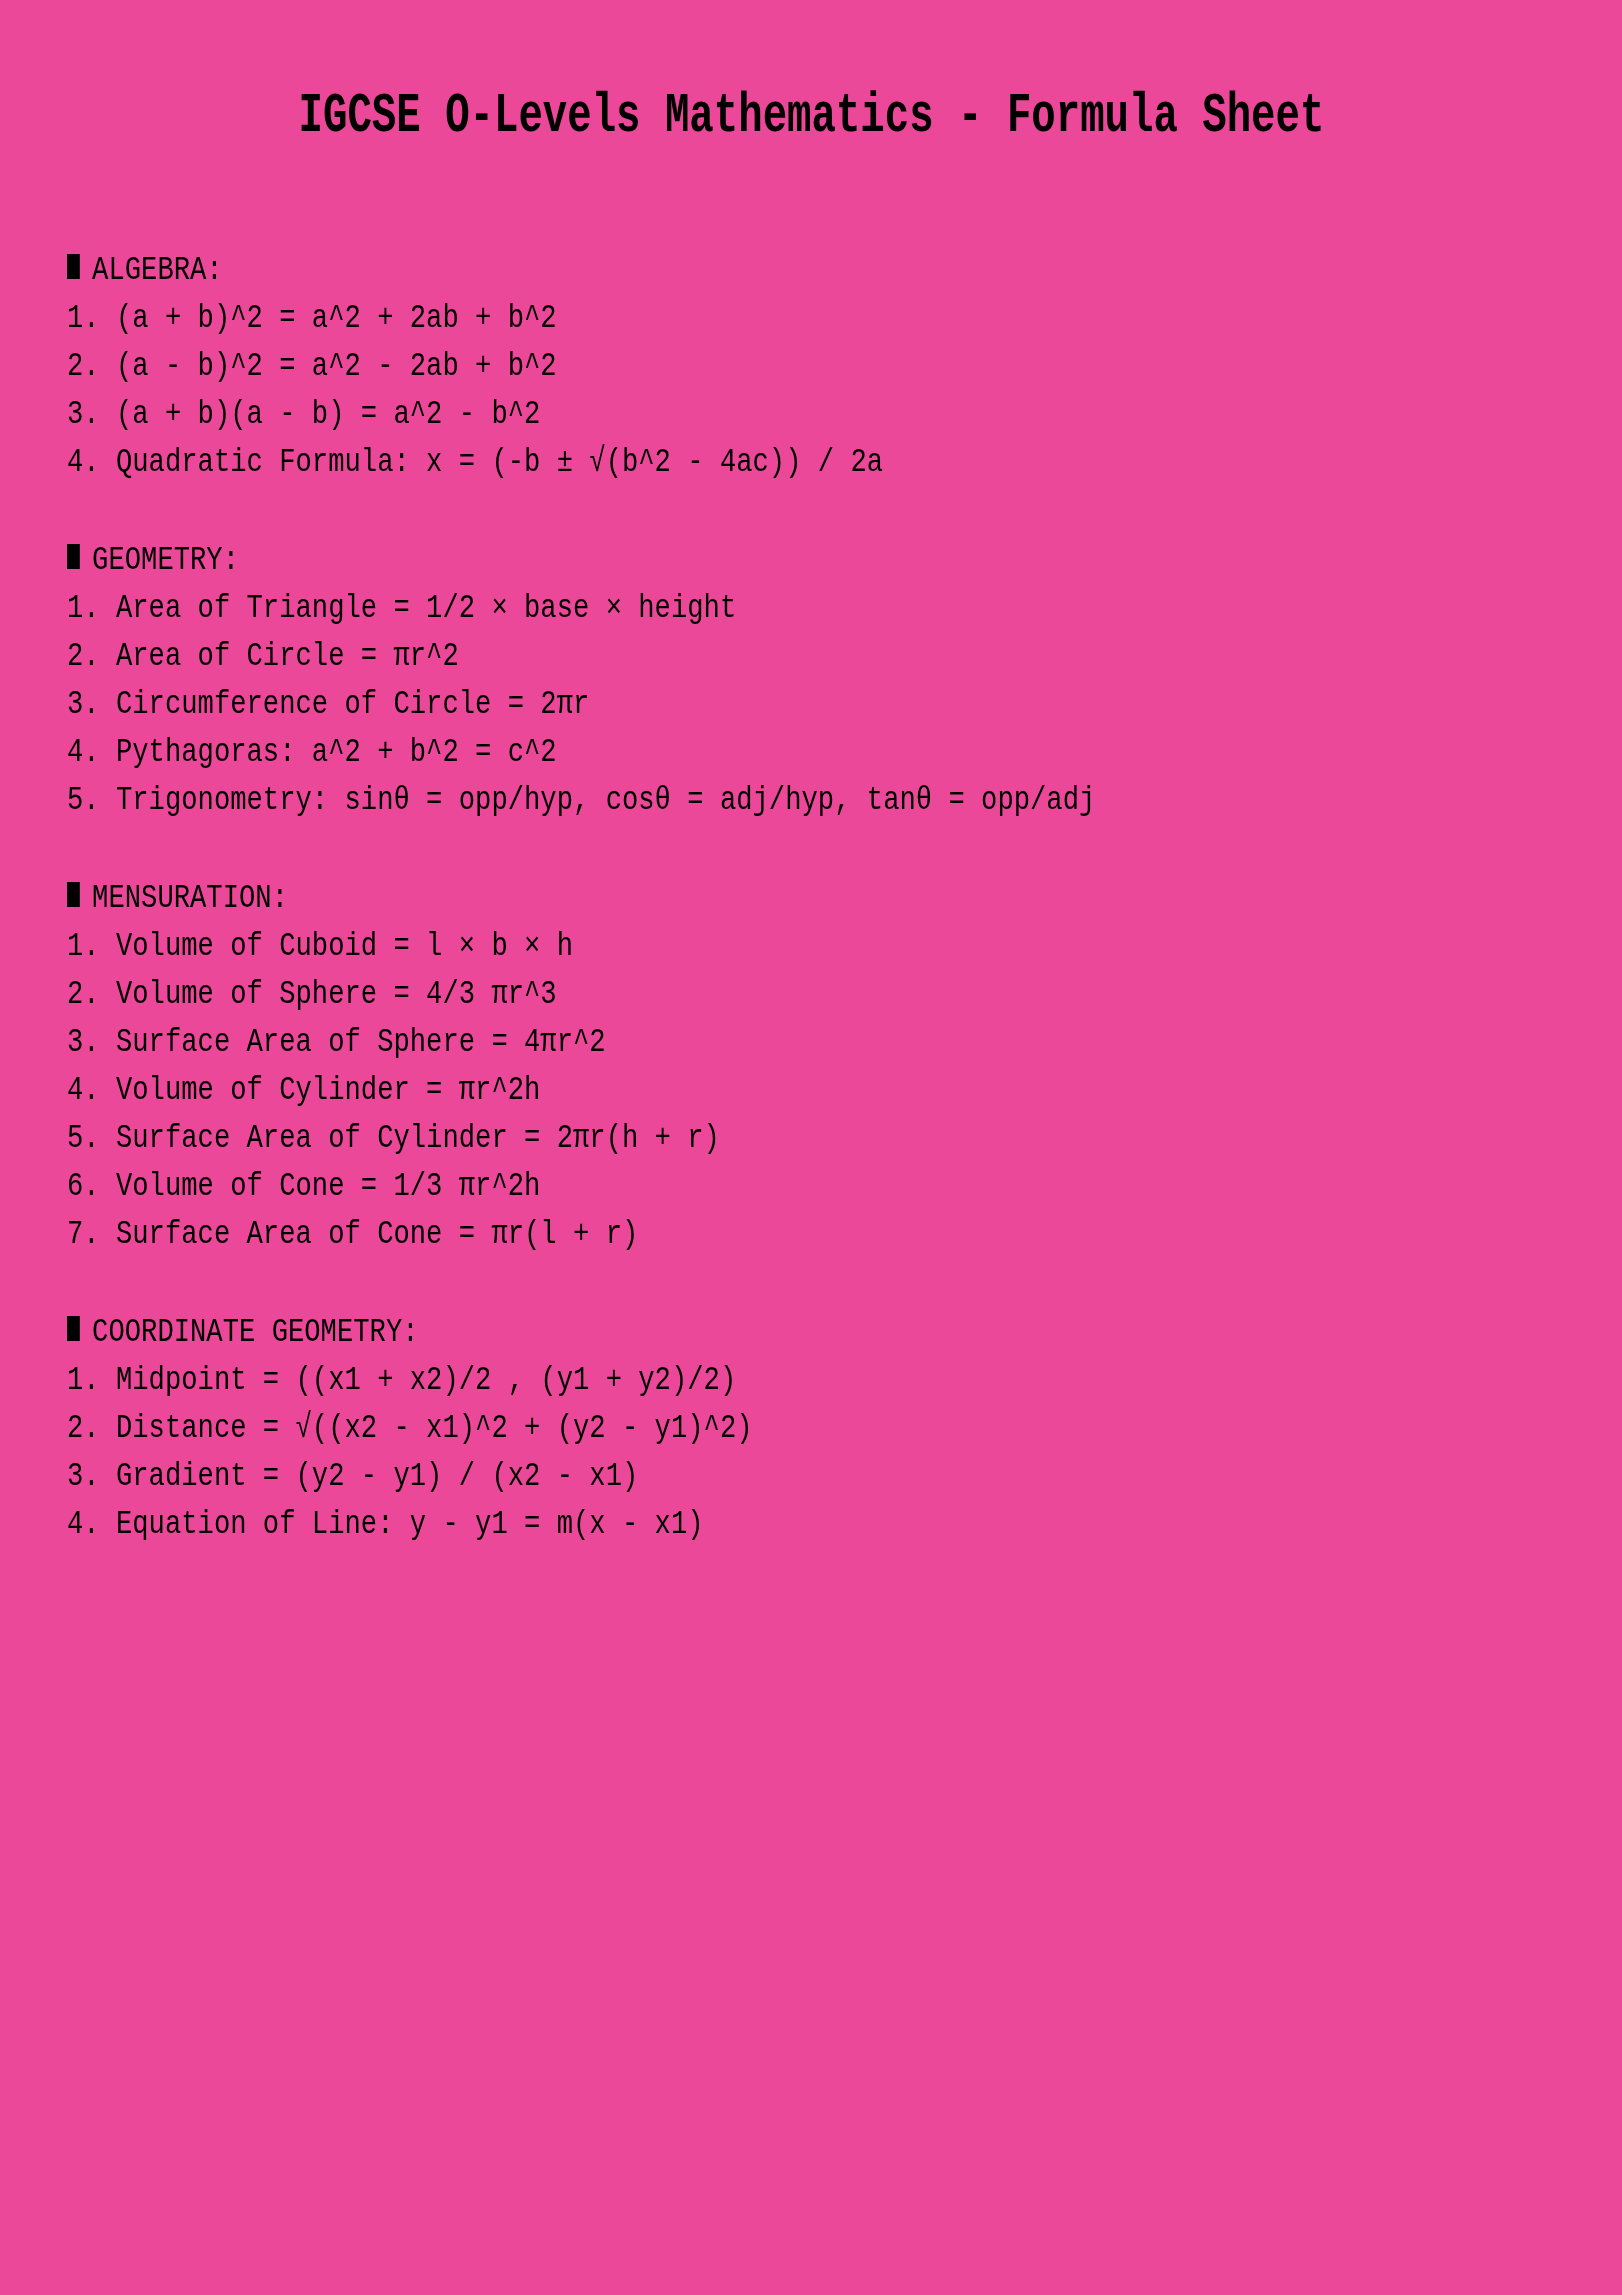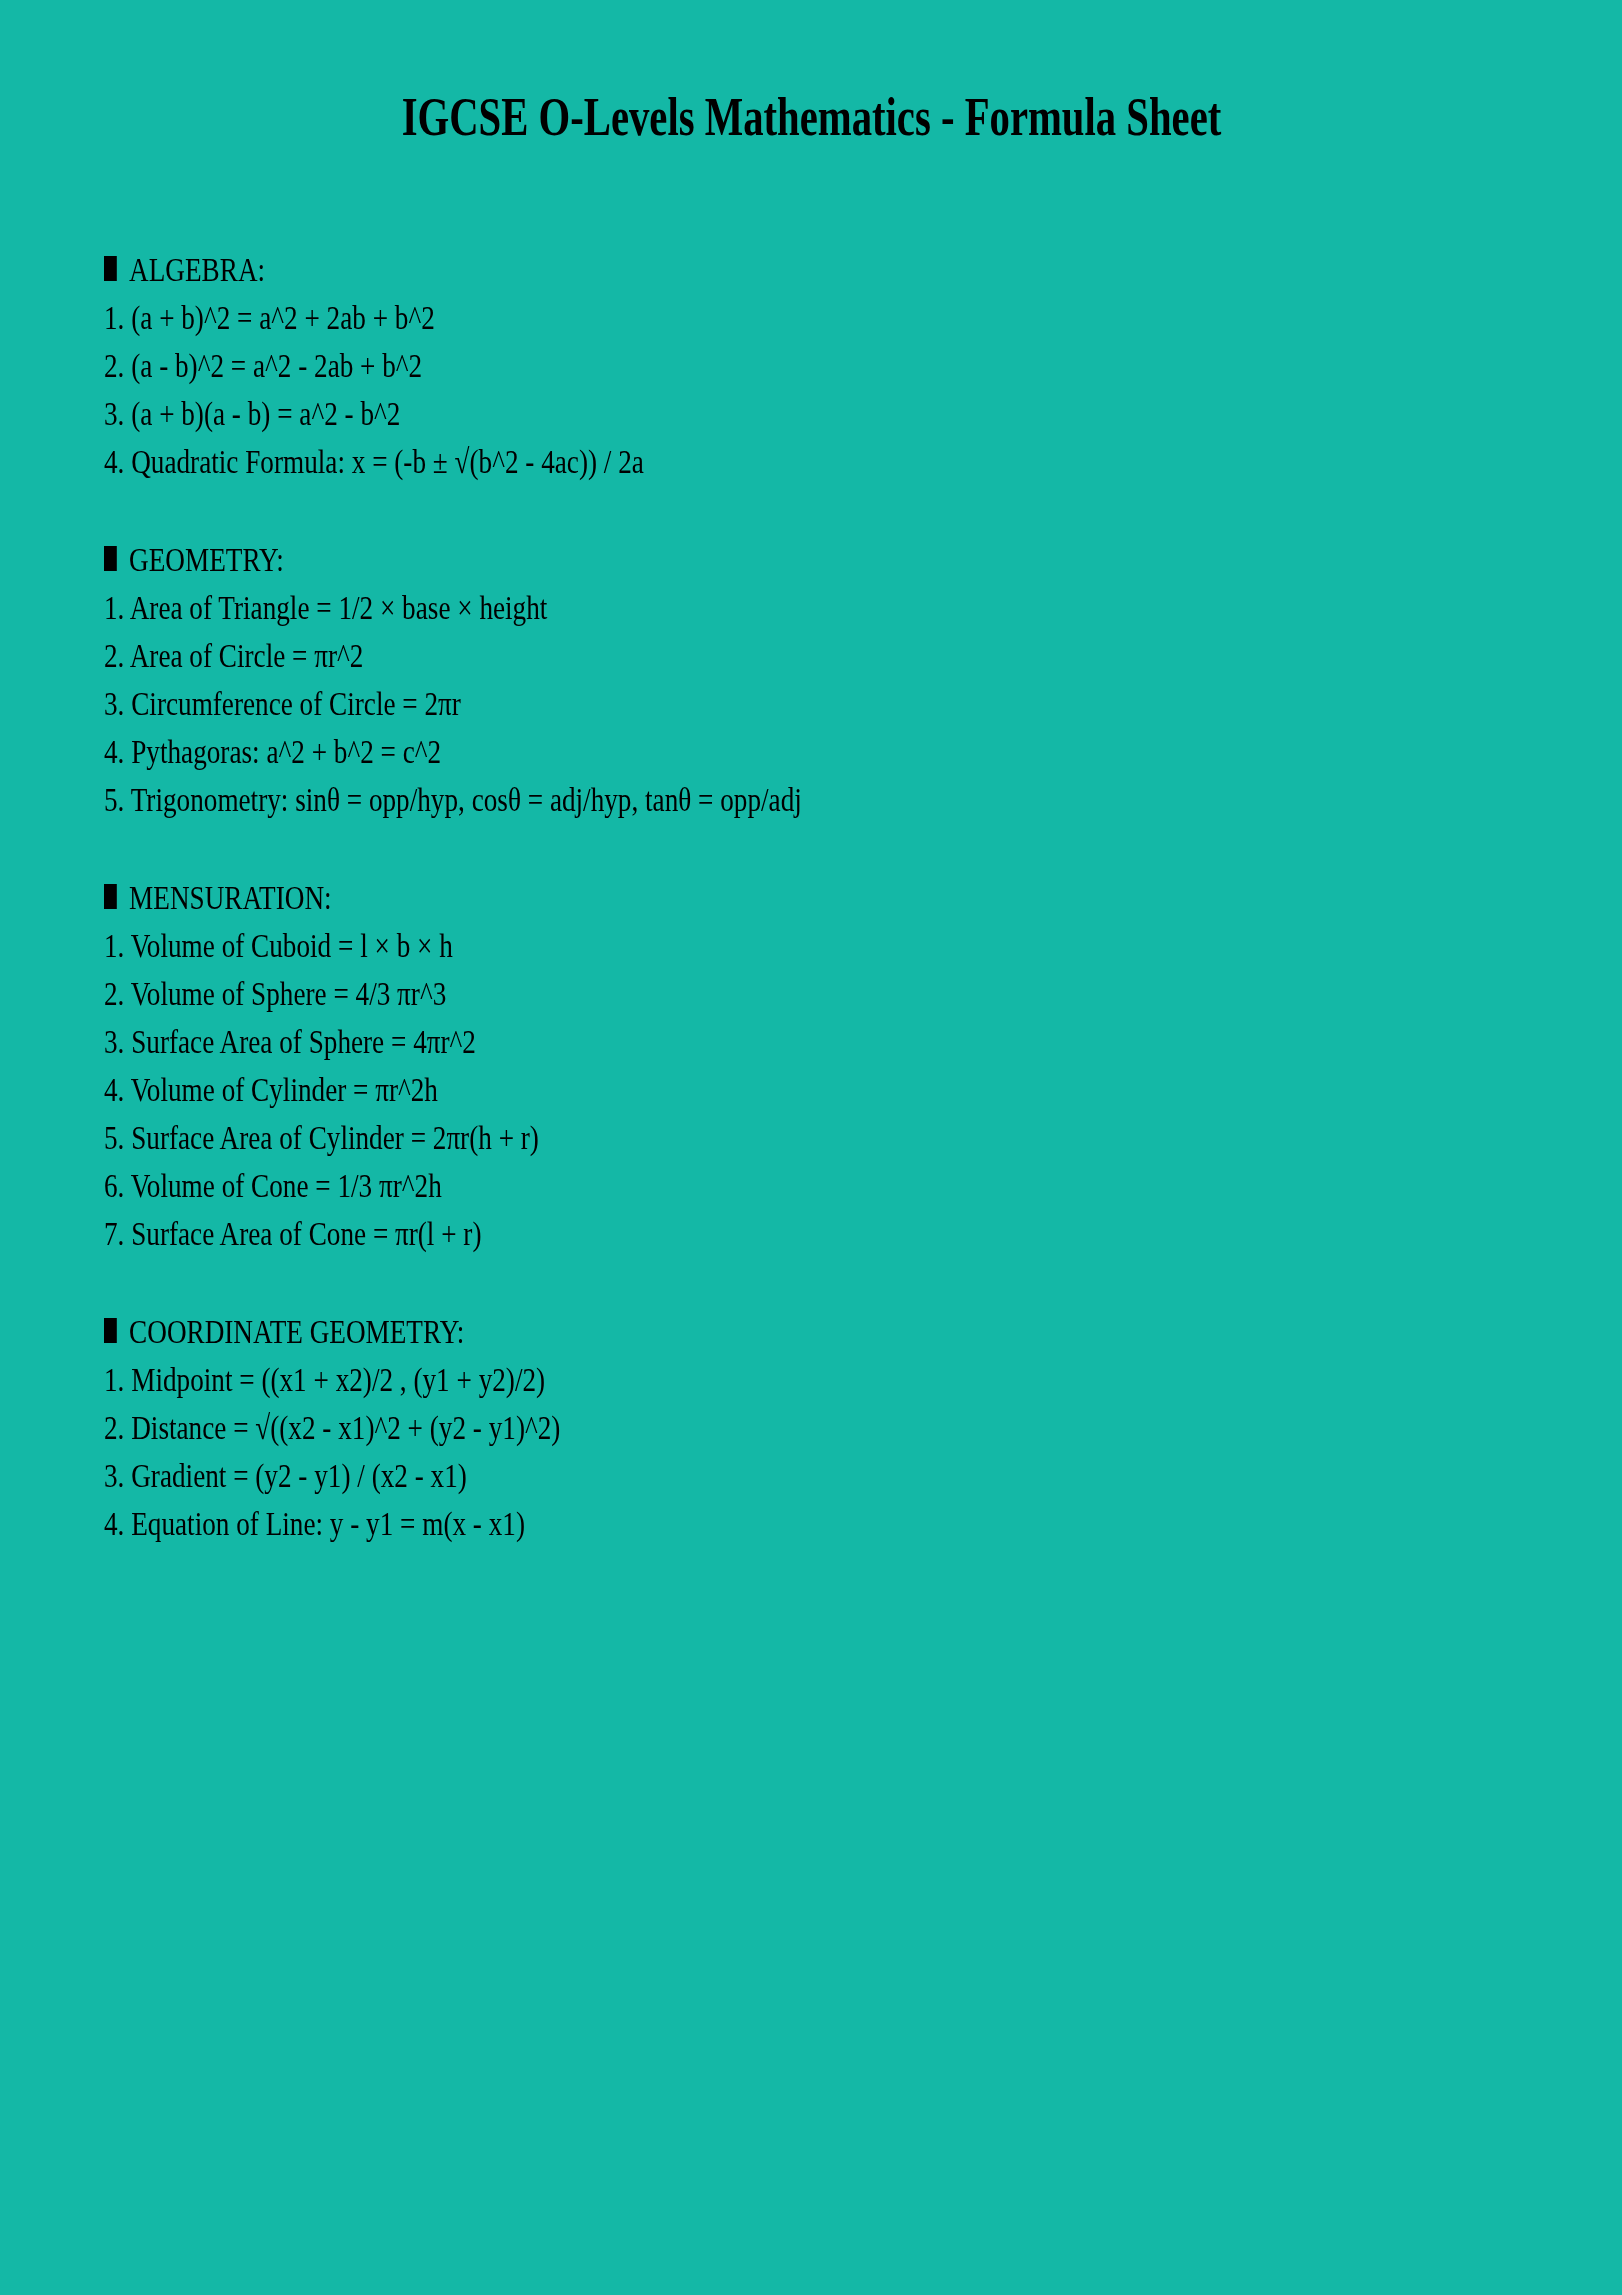--- a/index.html
+++ b/index.html
@@ -1,34 +1,34 @@
 <!DOCTYPE html>
 <html style="font-size:10.5px"><head>
 <meta charset="utf-8">
 <style>
   html, body { margin:0; padding:0; background:#ffffff; }
   .page {
     position:relative;
     width:1623px; height:2295px;
-    background:#14b8a6;
+    background:#ec4899;
     overflow:hidden;
-    font-family:Liberation Serif, serif;
+    font-family:Liberation Mono, monospace;
     color:#000000;
   }
   .title {
     margin:84px 0 0 0;
     text-align:center;
     font-size:55px;
     line-height:66px;
     font-weight:700;
     white-space:nowrap;
     transform:scaleX(0.74);
     transform-origin:50% 0;
   }
-  .content { padding:46px 0 0 104px; }
+  .content { padding:46px 0 0 67px; }
   .section { margin-top:50px; }
   .heading, .line {
     font-size:34px;
     line-height:48px;
     white-space:nowrap;
     transform:scaleX(0.80);
     transform-origin:0 50%;
   }
   .sq {
     display:inline-block;

